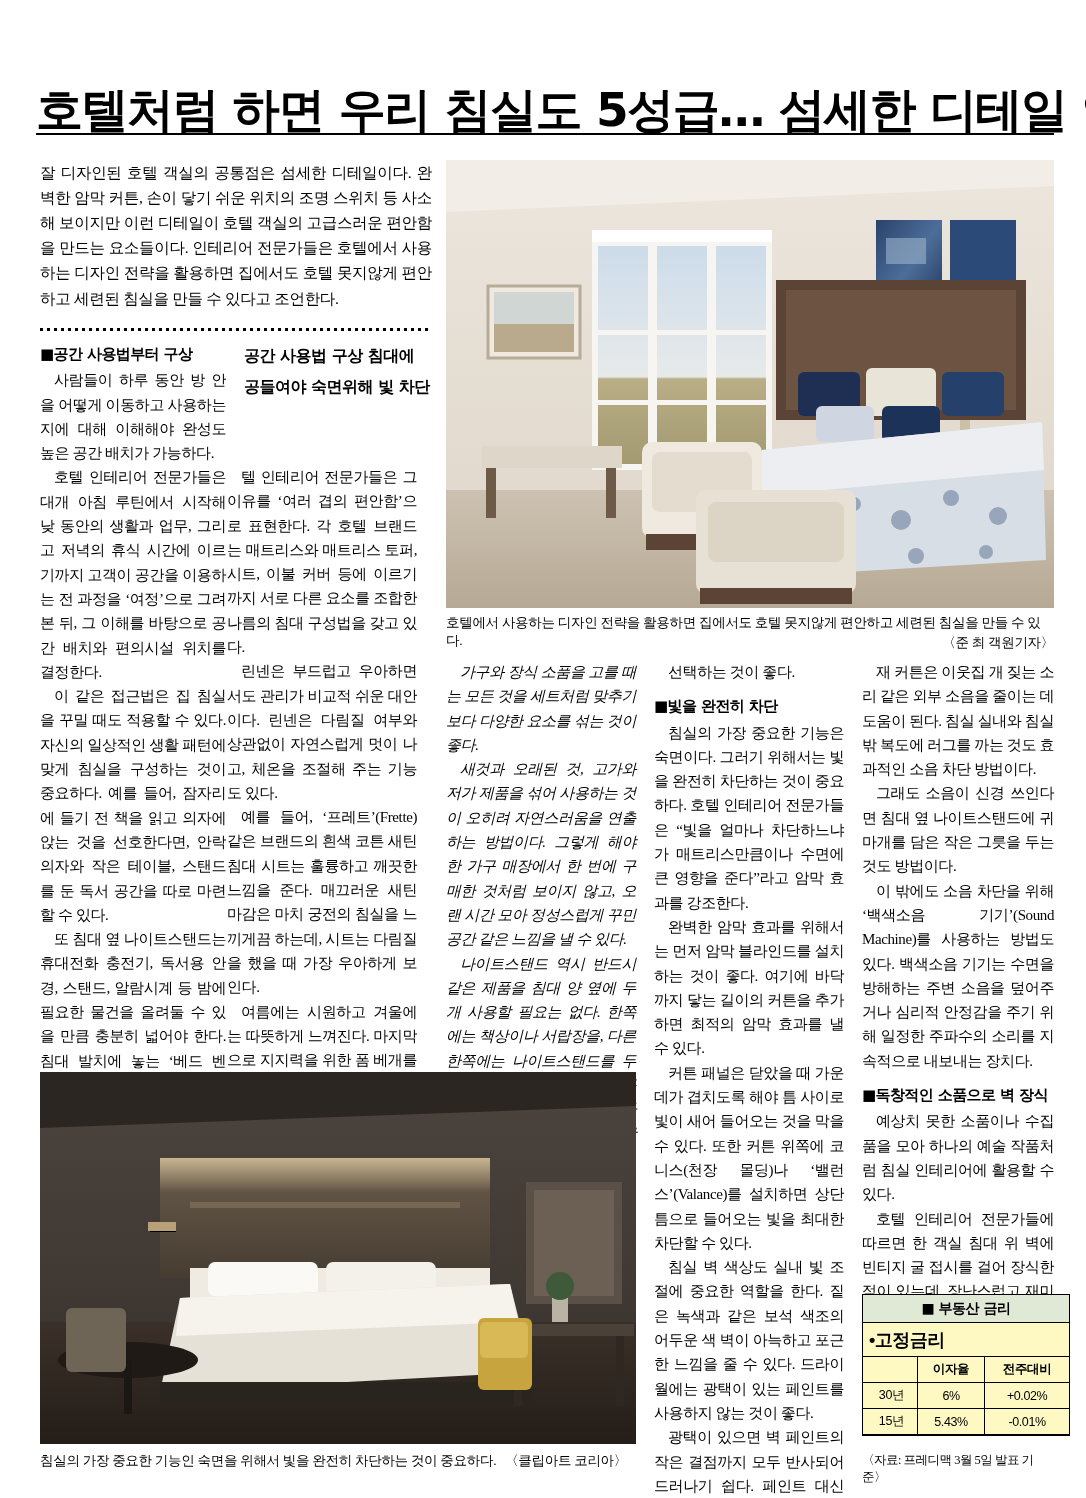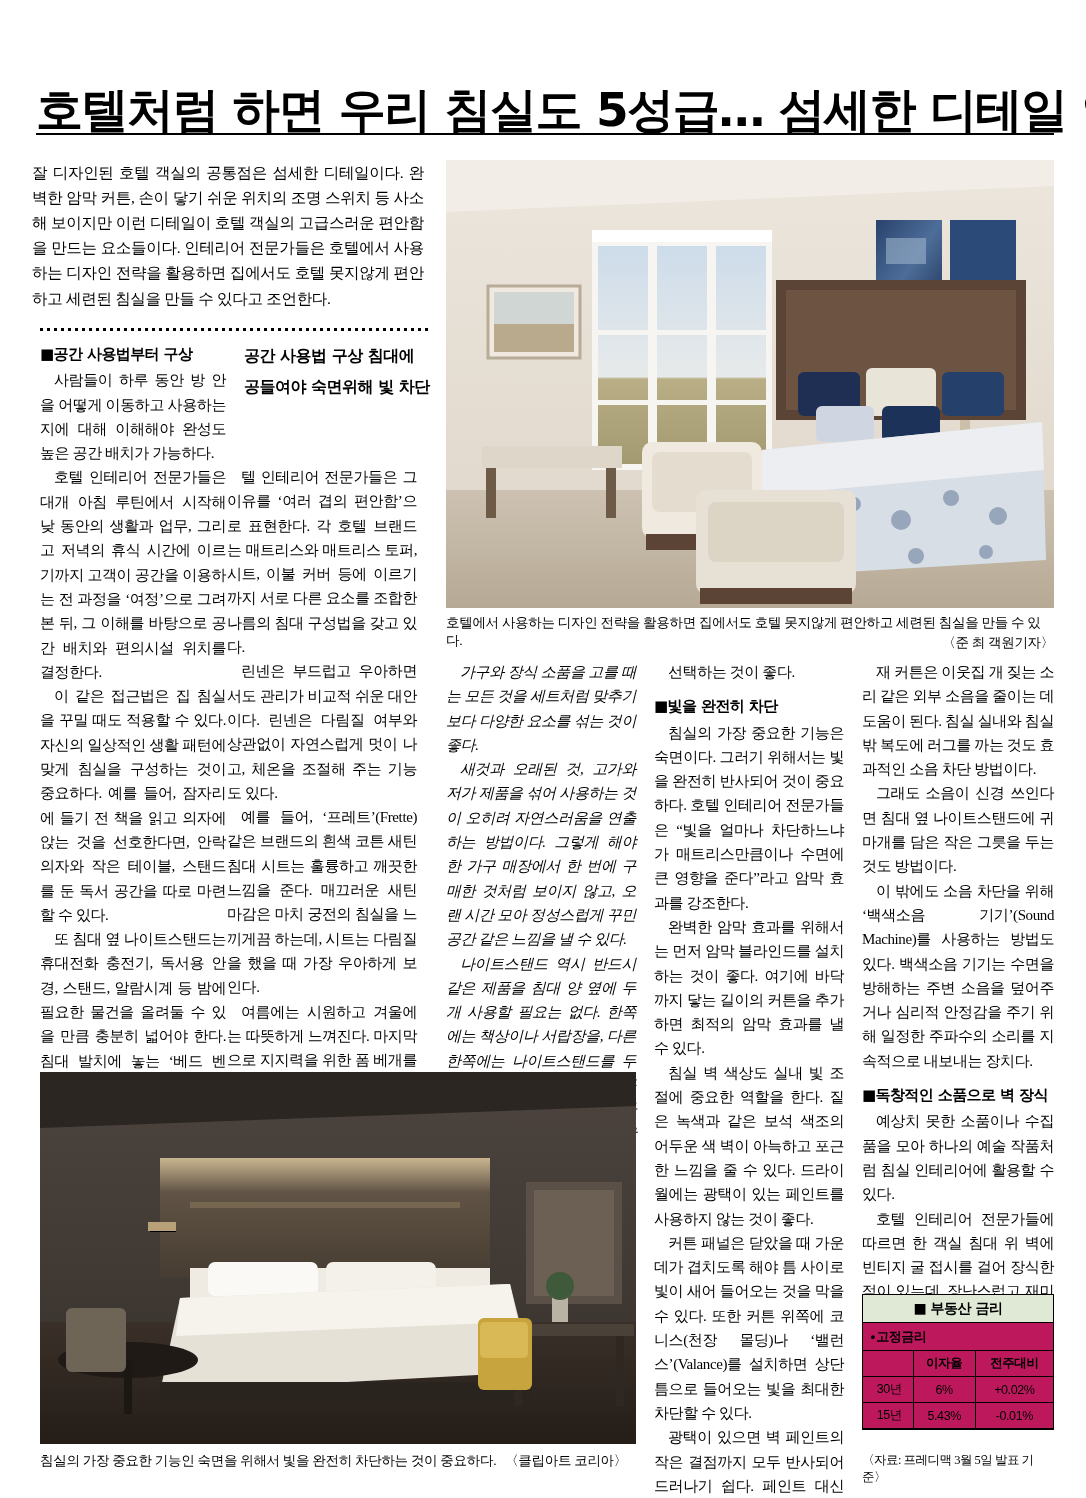--- a/index.html
+++ b/index.html
@@ -39,21 +39,21 @@
     position: absolute;
     left: 36px;
     top: 133px;
     width: 1018px;
     height: 2px;
     background: #000;
   }
   
   .lead {
     position: absolute;
-    left: 32px;
+    left: 40px;
     top: 160px;
     width: 392px;
     font-size: 15.5px;
     line-height: 1.62;
     text-align: justify;
     letter-spacing: -0.3px;
   }
   
   .photo-top {
     position: absolute;
@@ -166,39 +166,39 @@
     text-align: right;
     text-indent: 0 !important;
     margin-top: 4px !important;
     font-size: 14px;
   }
   
   .rate-box {
     position: absolute;
     left: 862px;
     top: 1294px;
-    width: 192px;
+    width: 208px;
     border: 1px solid #000;
     box-sizing: border-box;
-    background: #be185d;
+    background: #fef9c3;
   }
   .rate-title {
     background: #dfe9d6;
     border-bottom: 1px solid #000;
     font-family: "DejaVu Sans", sans-serif;
     font-weight: bold;
     font-size: 14px;
     text-align: center;
     padding: 5px 0 4px;
     letter-spacing: -0.5px;
   }
   .rate-sub {
-    font-family: Liberation Mono, monospace;
+    font-family: Liberation Sans, sans-serif;
     font-weight: bold;
-    font-size: 13px;
+    font-size: 18px;
     padding: 5px 0 4px 6px;
     letter-spacing: -0.5px;
   }
   table.rates {
     border-collapse: collapse;
     width: 100%;
     font-size: 12.5px;
     font-family: "Liberation Sans", sans-serif;
   }
   table.rates th, table.rates td {
@@ -347,24 +347,24 @@
       <p class="subhead">■짜 맞춘 듯한 가구 연출은 피해야</p>
     </div>
   <div class="col" id="col3">
       <p>가구와 장식 소품을 고를 때는 모든 것을 세트처럼 맞추기보다 다양한 요소를 섞는 것이 좋다.</p>
       <p>새것과 오래된 것, 고가와 저가 제품을 섞어 사용하는 것이 오히려 자연스러움을 연출하는 방법이다. 그렇게 해야 한 가구 매장에서 한 번에 구매한 것처럼 보이지 않고, 오랜 시간 모아 정성스럽게 꾸민 공간 같은 느낌을 낼 수 있다.</p>
       <p>나이트스탠드 역시 반드시 같은 제품을 침대 양 옆에 두 개 사용할 필요는 없다. 한쪽에는 책상이나 서랍장을, 다른 한쪽에는 나이트스탠드를 두는 식으로 서로 다른 가구를 배치해야 지루한 느낌이 덜 하다. 다만 통일감을 위해 색상이나 마감은 비슷한 계열을</p>
     </div>
   <div class="col" id="col4">
       <p>선택하는 것이 좋다.</p>
       <p class="subhead">■빛을 완전히 차단</p>
-      <p>침실의 가장 중요한 기능은 숙면이다. 그러기 위해서는 빛을 완전히 반사되어 것이 중요하다. 호텔 인테리어 전문가들은 “빛을 얼마나 차단하느냐가 매트리스만큼이나 수면에 큰 영향을 준다”라고 암막 효과를 강조한다.</p>
+      <p>침실의 가장 중요한 기능은 숙면이다. 그러기 위해서는 빛을 완전히 차단하는 것이 중요하다. 호텔 인테리어 전문가들은 “빛을 얼마나 차단하느냐가 매트리스만큼이나 수면에 큰 영향을 준다”라고 암막 효과를 강조한다.</p>
       <p>완벽한 암막 효과를 위해서는 먼저 암막 블라인드를 설치하는 것이 좋다. 여기에 바닥까지 닿는 길이의 커튼을 추가하면 최적의 암막 효과를 낼 수 있다.</p>
+      <p>커튼 패널은 닫았을 때 가운데가 겹치도록 해야 틈 사이로 빛이 새어 들어오는 것을 막을 수 있다. 또한 커튼 위쪽에 코니스(천장 몰딩)나 ‘밸런스’(Valance)를 설치하면 상단 틈으로 들어오는 빛을 최대한 차단할 수 있다.</p>
       <p>침실 벽 색상도 실내 빛 조절에 중요한 역할을 한다. 짙은 녹색과 같은 보석 색조의 어두운 색 벽이 아늑하고 포근한 느낌을 줄 수 있다. 드라이월에는 광택이 있는 페인트를 사용하지 않는 것이 좋다.</p>
-      <p>커튼 패널은 닫았을 때 가운데가 겹치도록 해야 틈 사이로 빛이 새어 들어오는 것을 막을 수 있다. 또한 커튼 위쪽에 코니스(천장 몰딩)나 ‘밸런스’(Valance)를 설치하면 상단 틈으로 들어오는 빛을 최대한 차단할 수 있다.</p>
       <p>광택이 있으면 벽 페인트의 작은 결점까지 모두 반사되어 드러나기 쉽다. 페인트 대신 벽지나 플라스터 마감도 좋은 대안이다.</p>
     </div>
   <div class="col" id="col5">
       <p>재 커튼은 이웃집 개 짖는 소리 같은 외부 소음을 줄이는 데 도움이 된다. 침실 실내와 침실 밖 복도에 러그를 까는 것도 효과적인 소음 차단 방법이다.</p>
       <p>그래도 소음이 신경 쓰인다면 침대 옆 나이트스탠드에 귀마개를 담은 작은 그릇을 두는 것도 방법이다.</p>
       <p>이 밖에도 소음 차단을 위해 ‘백색소음 기기’(Sound Machine)를 사용하는 방법도 있다. 백색소음 기기는 수면을 방해하는 주변 소음을 덮어주거나 심리적 안정감을 주기 위해 일정한 주파수의 소리를 지속적으로 내보내는 장치다.</p>
       <p class="subhead">■독창적인 소품으로 벽 장식</p>
       <p>예상치 못한 소품이나 수집품을 모아 하나의 예술 작품처럼 침실 인테리어에 활용할 수 있다.</p>
       <p>호텔 인테리어 전문가들에 따르면 한 객실 침대 위 벽에 빈티지 굴 접시를 걸어 장식한 적이 있는데, 장난스럽고 재미있는 느낌 때문에 고객들에게 좋은 반응을 얻었다고 한다.</p>
       <p class="credit-inline">〈준 최 객원기자〉</p>

